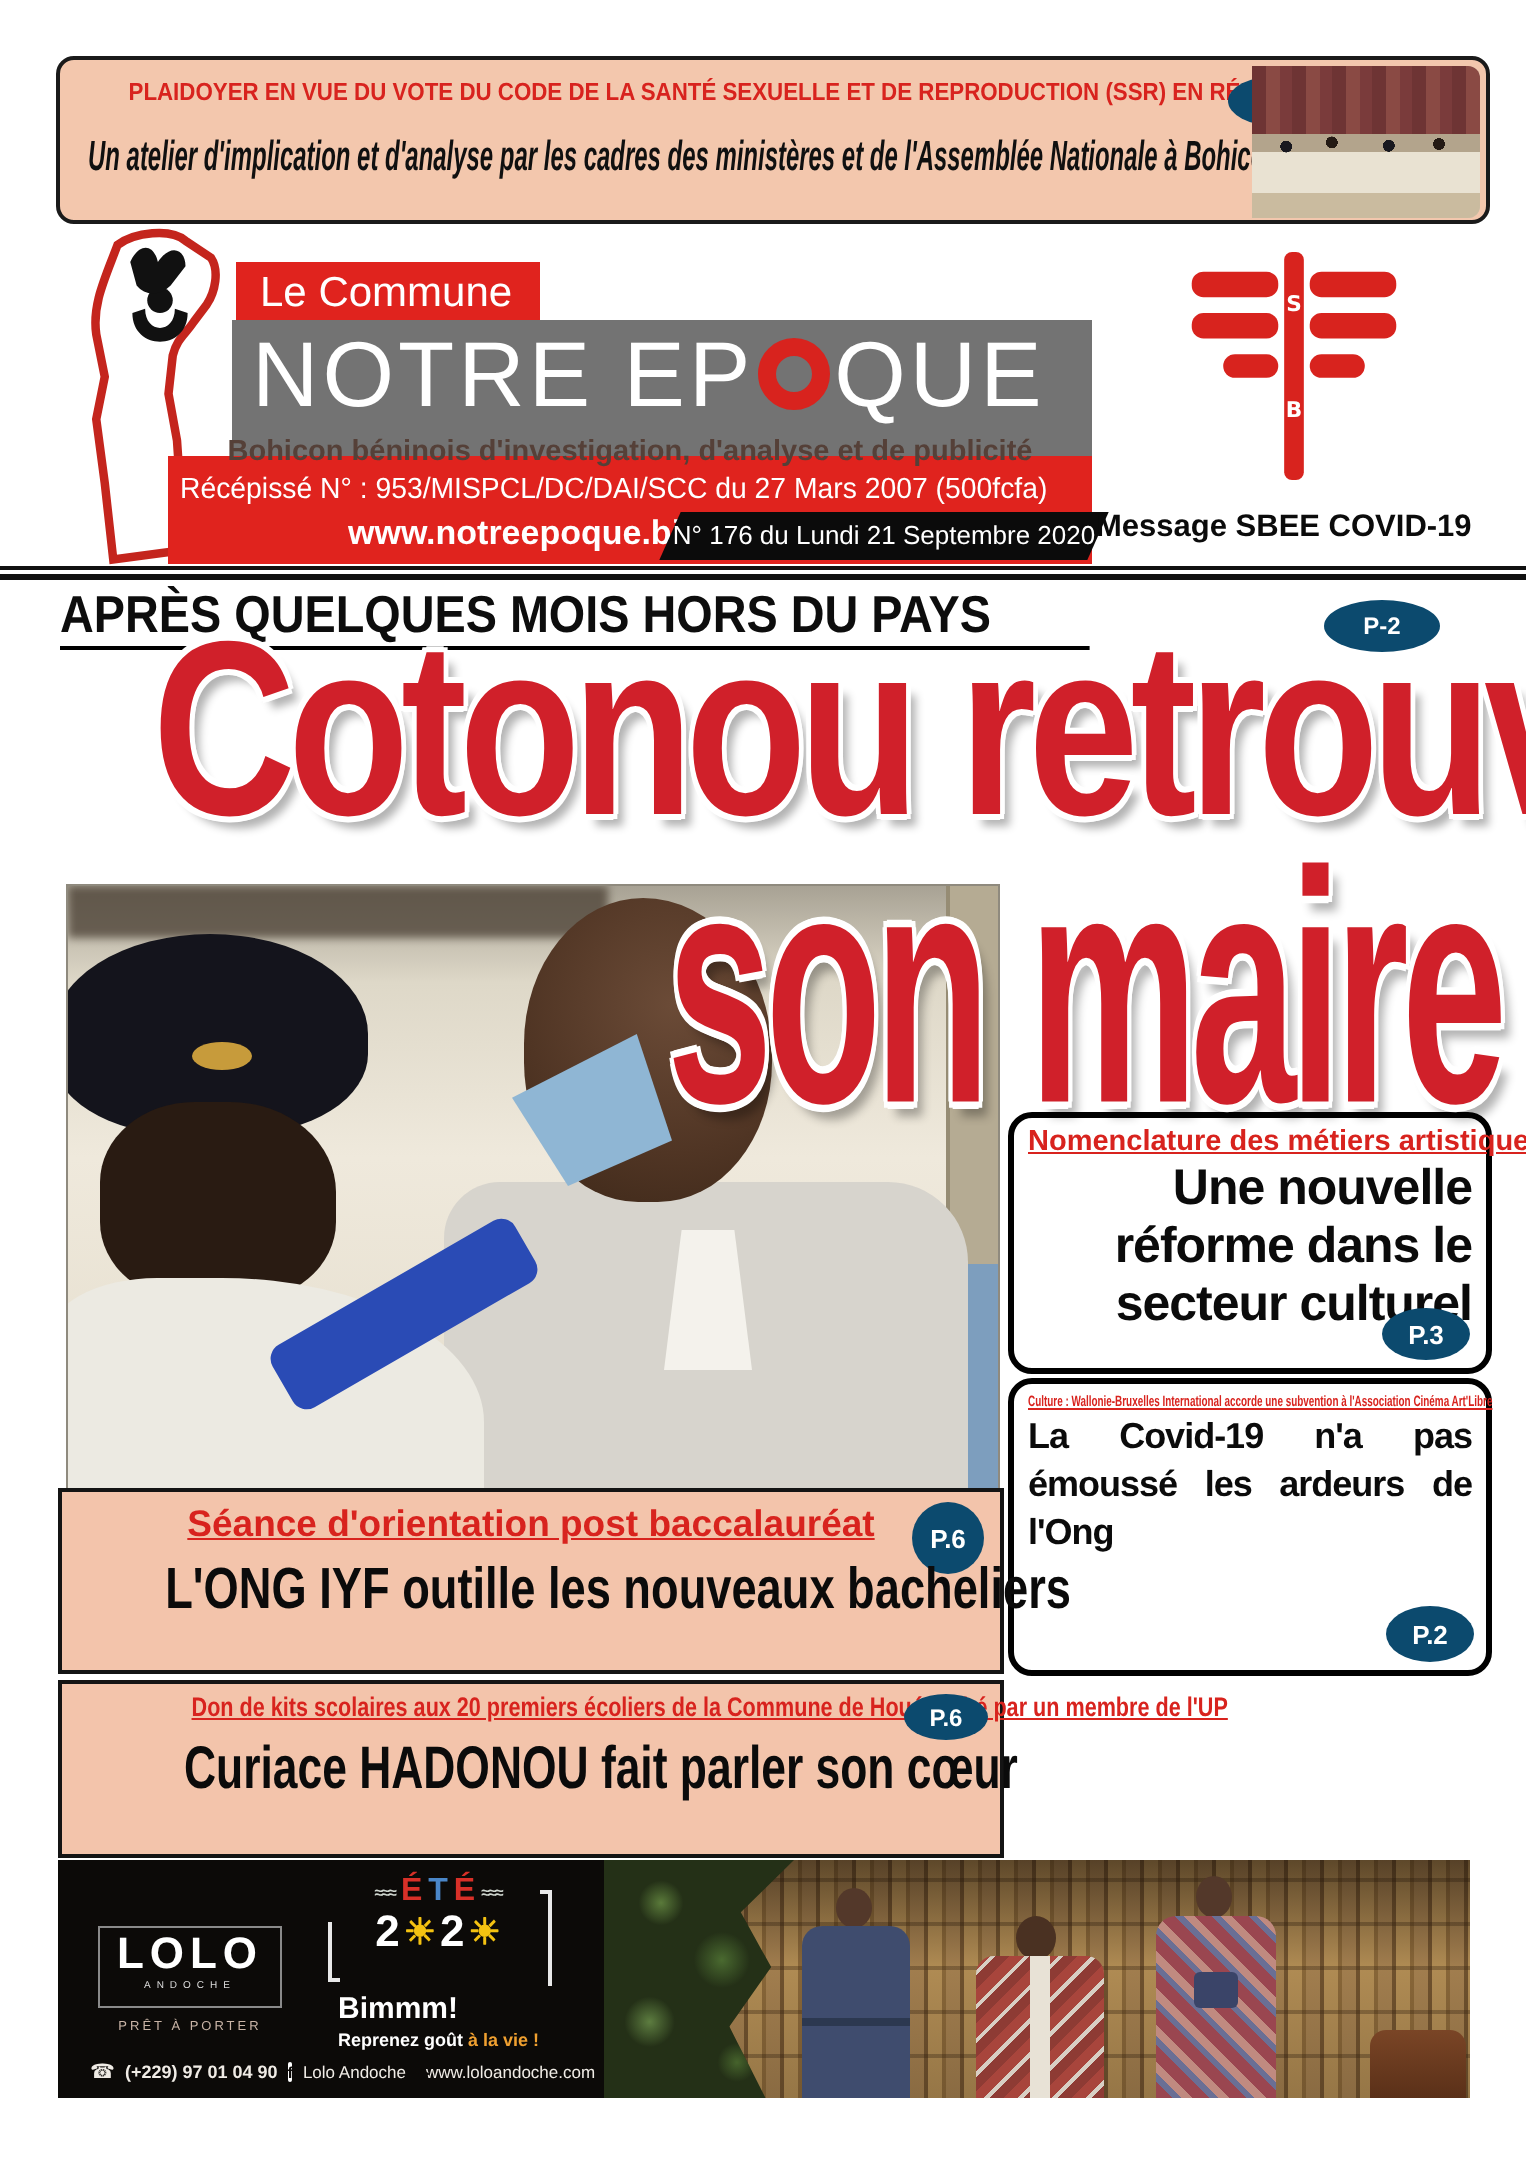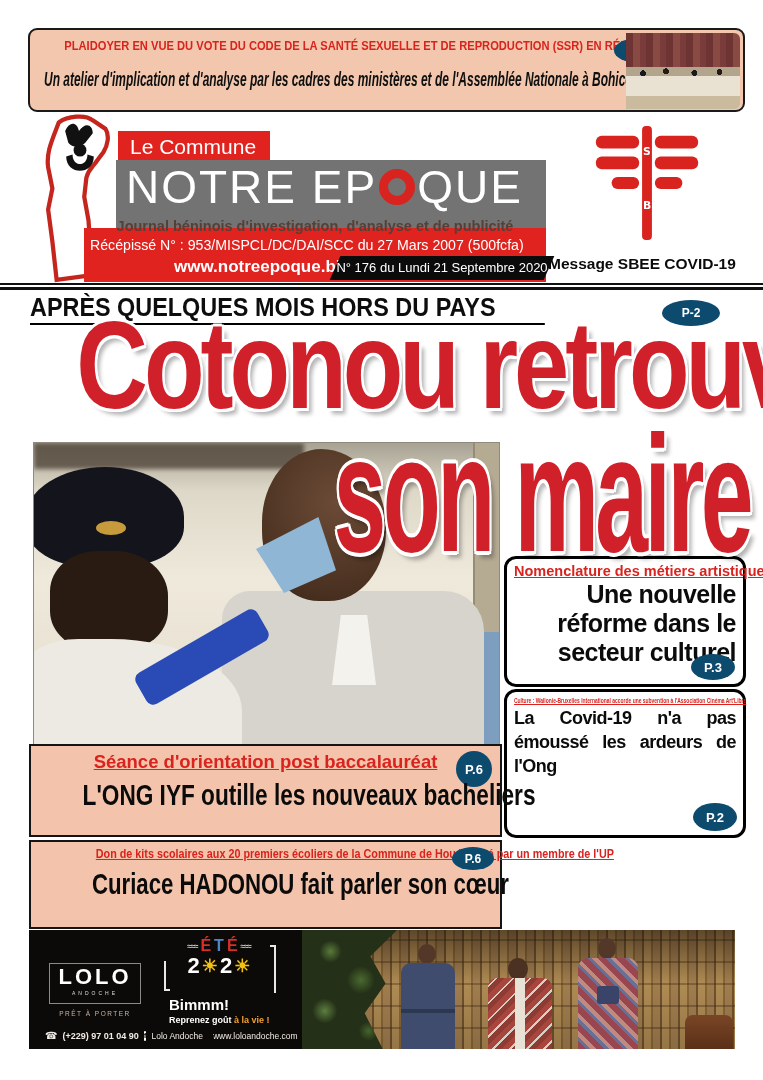--- a/index.html
+++ b/index.html
@@ -308,21 +308,21 @@
     </g>
   </svg>
 
   <div id="pretitle">Le Commune de</div>
 
   <div id="title-box">
     <span class="t-text"><span>NOTRE EP</span><span class="o-ring"></span><span>QUE</span></span>
   </div>
 
   <div id="red-band">
-    <div id="tagline">Journal béninois d'investigation, d'analyse et de publicité</div>
+    <div id="tagline">Bohicon béninois d'investigation, d'analyse et de publicité</div>
     <div id="registration">Récépissé N° : 953/MISPCL/DC/DAI/SCC du 27 Mars 2007 (500fcfa)</div>
     <div id="site-url">www.notreepoque.bj</div>
     <div id="issue-box">
       <span>N° 176 du Lundi 21 Septembre 2020</span>
     </div>
   </div>
 
   <svg id="sbee-logo" viewBox="0 0 120 130">
     <g fill="#d8231e">
       <rect x="55" y="6" width="10" height="116" rx="4"></rect>

